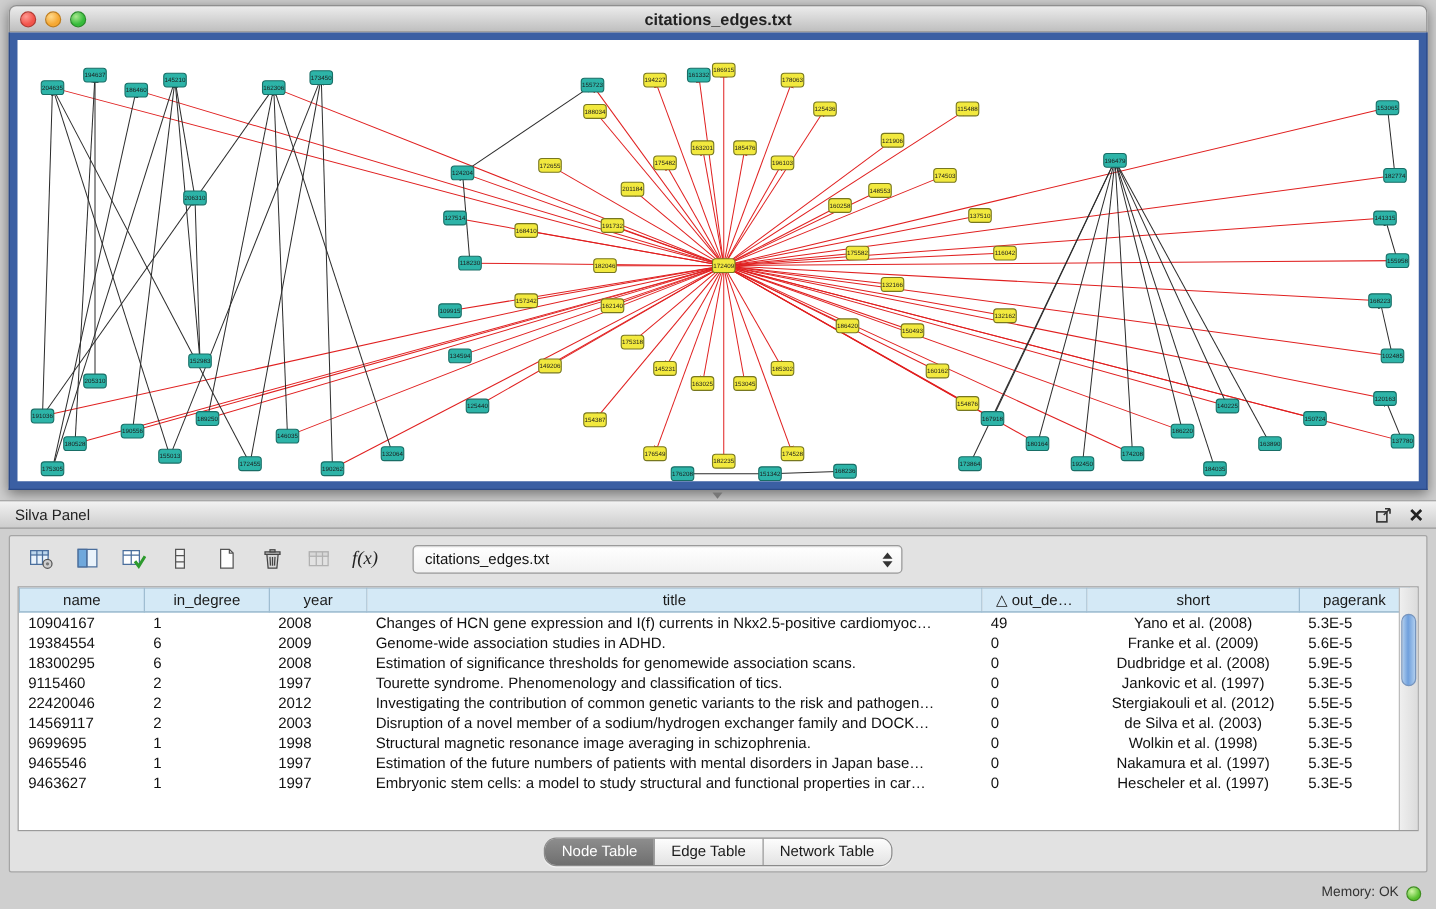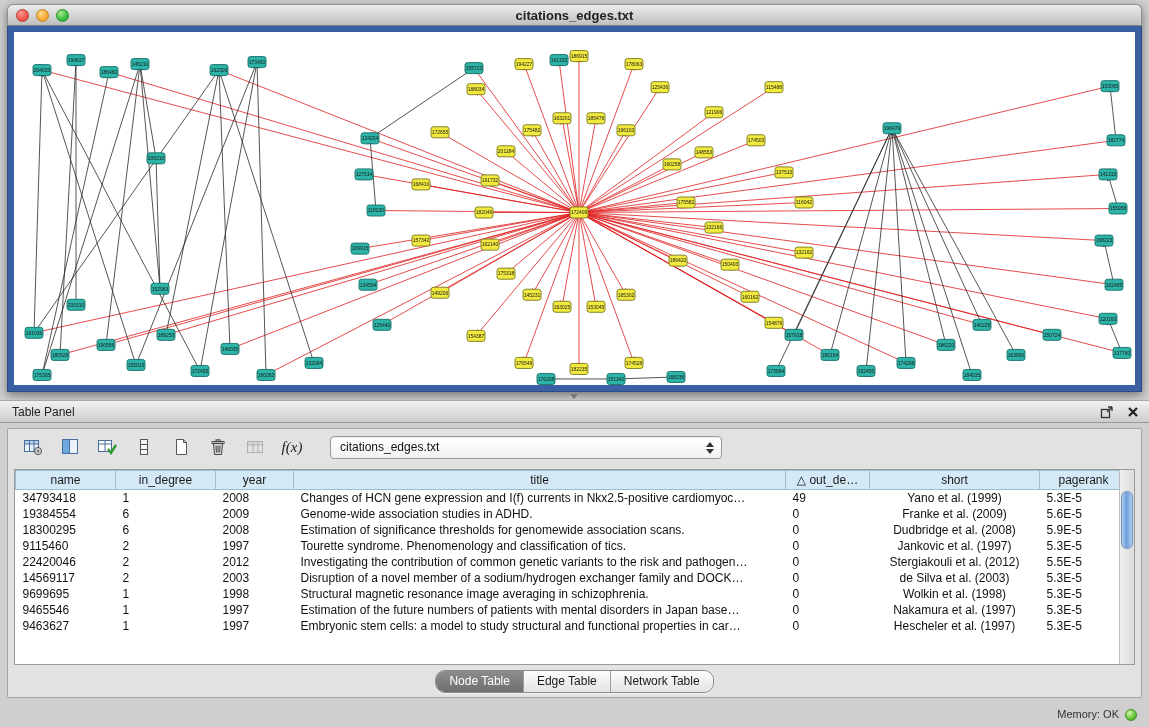--- a/index.html
+++ b/index.html
@@ -575,21 +575,21 @@
             </g>
           </g>
       </svg>
     </div>
   </div>
 </div>
 
 <div class="divider-handle"></div>
 
 <div class="panel-header">
-  <span class="ph-title">Table Panel</span>
+  <span class="ph-title">Silva Panel</span>
   <div class="ph-icons">
     <span class="ph-btn">
       <svg width="14" height="14" viewBox="0 0 14 14">
           <rect x="1.5" y="4.5" width="8" height="8" fill="none" stroke="#333" stroke-width="1.3"></rect>
           <path d="M7 7 L12 2 M12 2 h-4 M12 2 v4" stroke="#333" stroke-width="1.3" fill="none"></path>
         </svg>
     </span>
     <span class="ph-btn">
       <svg width="12" height="12" viewBox="0 0 12 12">
           <path d="M2 2 L10 10 M10 2 L2 10" stroke="#222" stroke-width="2.2"></path>
@@ -677,26 +677,26 @@
             <th style="width: 100px;">in_degree</th>
             <th style="width: 78px;">year</th>
             <th style="width: 492px;">title</th>
             <th style="width: 84px; margin-top: 28px;">△ out_de…</th>
             <th style="width: 170px;">short</th>
             <th style="width: 88px;">pagerank</th>
           </tr>
         </thead>
       <tbody id="tbody">
           <tr>
-            <td class="c0">34793418</td>
+            <td class="c0">10904167</td>
             <td class="c1">1</td>
             <td class="c2">2008</td>
             <td class="c3">Changes of HCN gene expression and I(f) currents in Nkx2.5-positive cardiomyoc…</td>
             <td class="c4">49</td>
-            <td class="c5">Yano et al. (1999)</td>
+            <td class="c5">Yano et al. (2008)</td>
             <td class="c6">5.3E-5</td>
           </tr>
           <tr>
             <td class="c0">19384554</td>
             <td class="c1">6</td>
             <td class="c2">2009</td>
             <td class="c3">Genome-wide association studies in ADHD.</td>
             <td class="c4">0</td>
             <td class="c5">Franke et al. (2009)</td>
             <td class="c6">5.6E-5</td>

